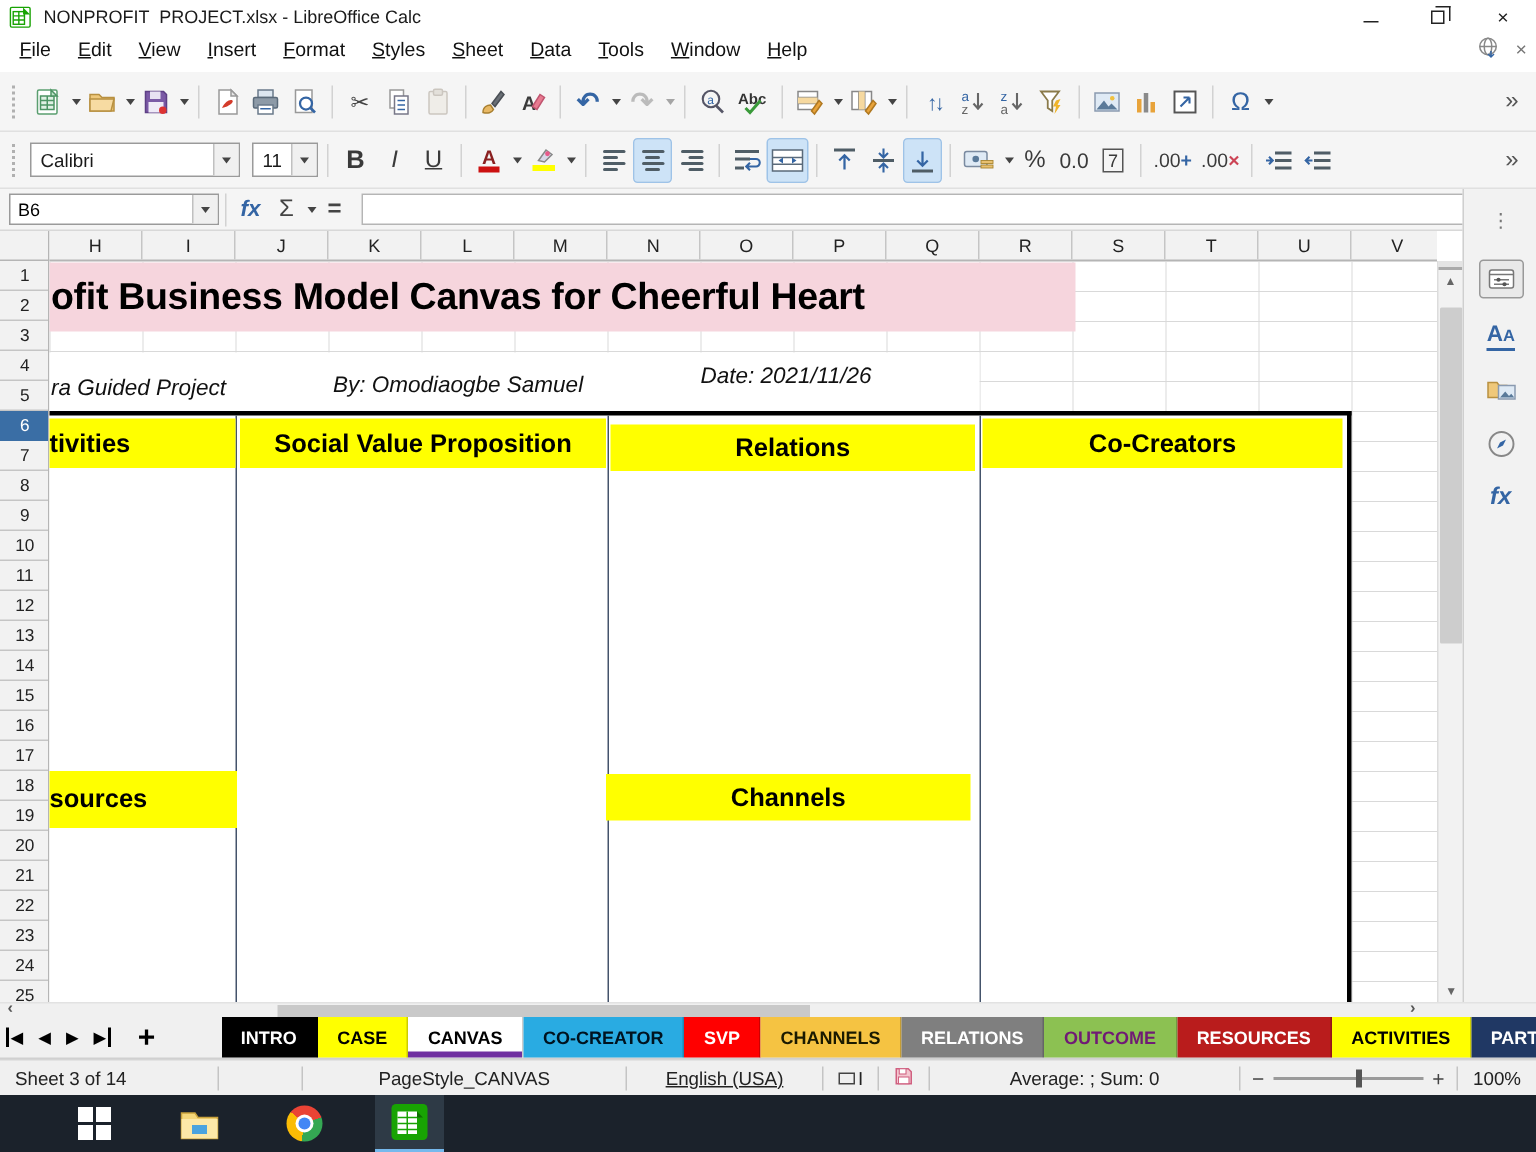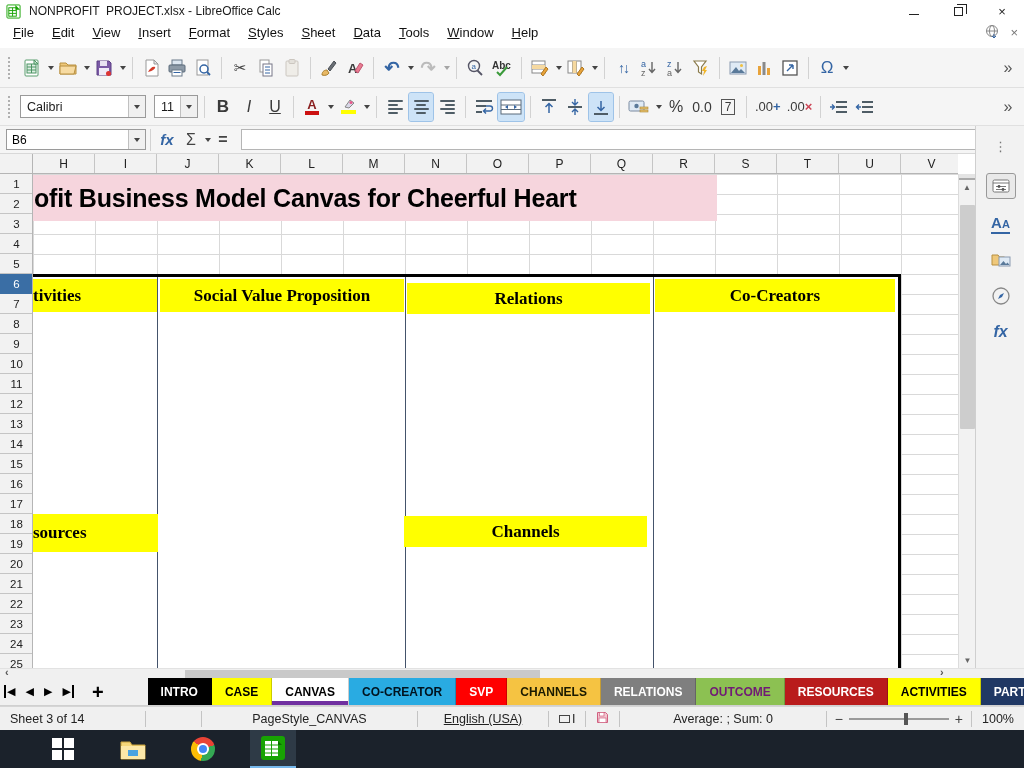--- a/index.html
+++ b/index.html
@@ -31,21 +31,21 @@
   .tsep { width:1px; height:22px; background:#d2d2d2; margin:0 4px; flex:0 0 1px; }
   .tbtn { height:28px; min-width:24px; display:flex; align-items:center; justify-content:center; border-radius:2px; padding:0 2px; }
   .tbtn.active { background:#cde3f7; outline:1px solid #9ec3e8; }
   .tbtn.disabled { opacity:.45; }
   .caret { width:0; height:0; border-left:3.5px solid transparent; border-right:3.5px solid transparent; border-top:4px solid #444; margin-left:2px; }
   .glyph { font-size:15px; color:#444; }
   .glyph-b { font-weight:bold; font-size:16px; color:#3a3a3a; }
   .combo { height:23px; background:#fff; border:1px solid #9a9a9a; display:flex; align-items:center; }
   .combo .cval { padding:0 6px; font-size:12.5px; flex:1; }
   .combo .cbtn { width:17px; height:100%; border-left:1px solid #c0c0c0; background:#f0f0f0; display:flex; align-items:center; justify-content:center; }
-  .fontname { width:126px;gap:27px; } .fontsize { width:44px; }
+  .fontname { width:140px;gap:27px; } .fontsize { width:44px; }
   .lines-icon { display:flex; flex-direction:column; gap:2px; }
   .lines-icon i { display:block; height:2px; background:#4f5d66; border-radius:1px; }
 
   
   .formulabar { left:0; top:126px; width:1024px; height:28px; background:#f5f5f5; display:flex; align-items:center; padding:0 6px; border-bottom:1px solid #d8d8d8;}
   .namebox { width:140px; height:21px; background:#fff; border:1px solid #9a9a9a; display:flex; align-items:center; }
   .namebox input { flex:1; border:none; outline:none; font-size:12px; padding-left:5px; width:100px; font-family:inherit; background:transparent;}
   .fx { color:#3465a4; font-style:italic; font-weight:bold; font-size:15px; }
   .sigma { color:#444; font-size:16px; }
   .equals { color:#444; font-size:16px; font-weight:bold;}
@@ -66,21 +66,21 @@
                       linear-gradient(to bottom, #d9d9d9 1px, transparent 1px);
     background-size:62px 20px; }
   .banner { left:0; top:1px; width:684px; height:46px; background:#f6d5dd; display:flex; align-items:center; overflow:hidden;}
   .banner span { font-size:25px; font-weight:bold; color:#000; white-space:nowrap; margin-left:1px; letter-spacing:-.2px;}
   .subtitle-strip { left:0; top:61px; width:620px; height:40px; background:#fff; }
   .sub-txt { position:absolute; font-style:italic; font-size:15px; color:#111; white-space:nowrap; }
 
   .canvasbox { left:0; top:100px; width:868px; height:394px; background:#fff; border-top:3px solid #000; border-right:3px solid #000; }
   .cdiv { position:absolute; top:0; width:1px; height:391px; background:#44536b; }
   .ylw { position:absolute; background:#ffff00; display:flex; align-items:center; overflow:hidden; }
-  .ylw span { width:100%; font-weight:bold; font-size:17px; color:#000; white-space:nowrap;font-family:Liberation Serif, serif; }
+  .ylw span { width:100%; font-weight:bold; font-size:17px; color:#000; white-space:nowrap; }
   .ylw.centered span { text-align:center; }
 
   
   .vscroll { left:958px; top:20px; width:17px; height:494px; background:#f2f2f2; border-left:1px solid #dcdcdc;}
   .vs-split { height:6px; background:#e4e4e4; border-bottom:2px solid #aaa; }
   .vs-btn { height:15px; display:flex; align-items:center; justify-content:center; font-size:8px; color:#666; }
   .vs-thumb { position:absolute; left:1px; top:31px; width:15px; height:224px; background:#cdcdcd; border-radius:1px;}
   .vs-down { position:absolute; left:0; bottom:0; width:17px; }
 
   
@@ -584,20 +584,25 @@
         <div class="rowhdr">24</div>
         <div class="rowhdr">25</div>
       </div>
 
     <div class="abs gridbg">
 
       <div class="abs banner">
         <span>ofit Business Model Canvas for Cheerful Heart</span>
       </div>
 
+      <div class="abs subtitle-strip">
+        <span class="sub-txt" style="left:1px;top:15px;">ra Guided Project</span>
+        <span class="sub-txt" style="left:189px;top:13px;">By: Omodiaogbe Samuel</span>
+        <span class="sub-txt" style="left:434px;top:7px;">Date: 2021/11/26</span>
+      </div>
 
       <div class="abs canvasbox">
         <div class="cdiv" style="left:124px"></div>
         <div class="cdiv" style="left:372px"></div>
         <div class="cdiv" style="left:620px"></div>
 
         <div class="ylw" style="left:0;top:2px;width:124px;height:33px;">
           <span>tivities</span>
         </div>
         <div class="ylw centered" style="left:127px;top:2px;width:244px;height:33px;">

